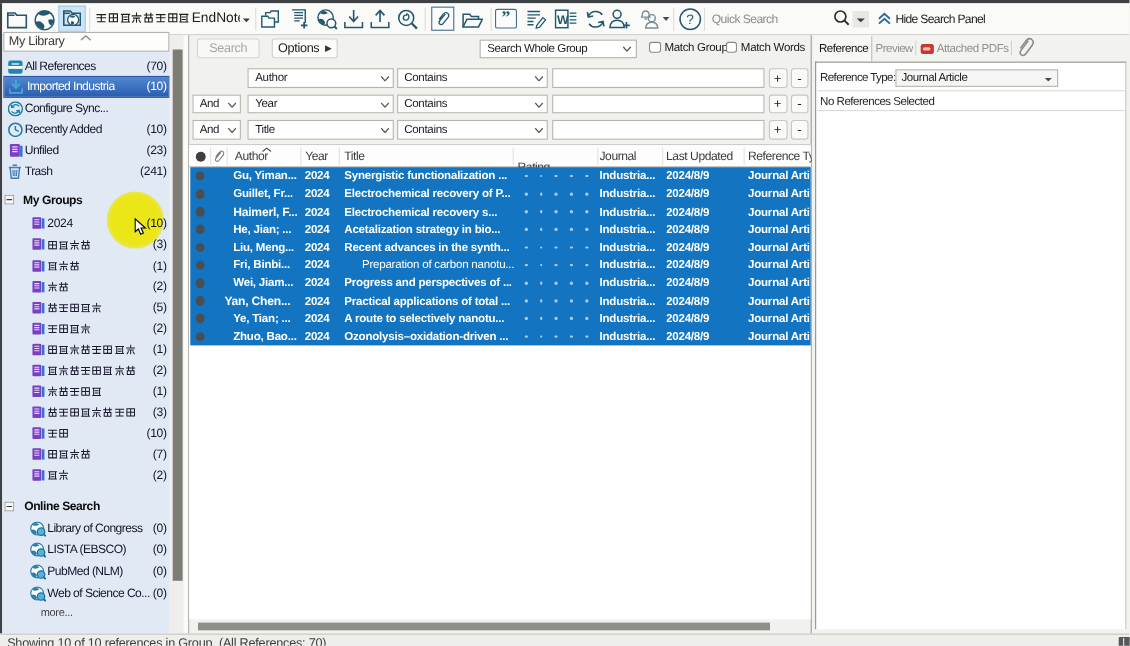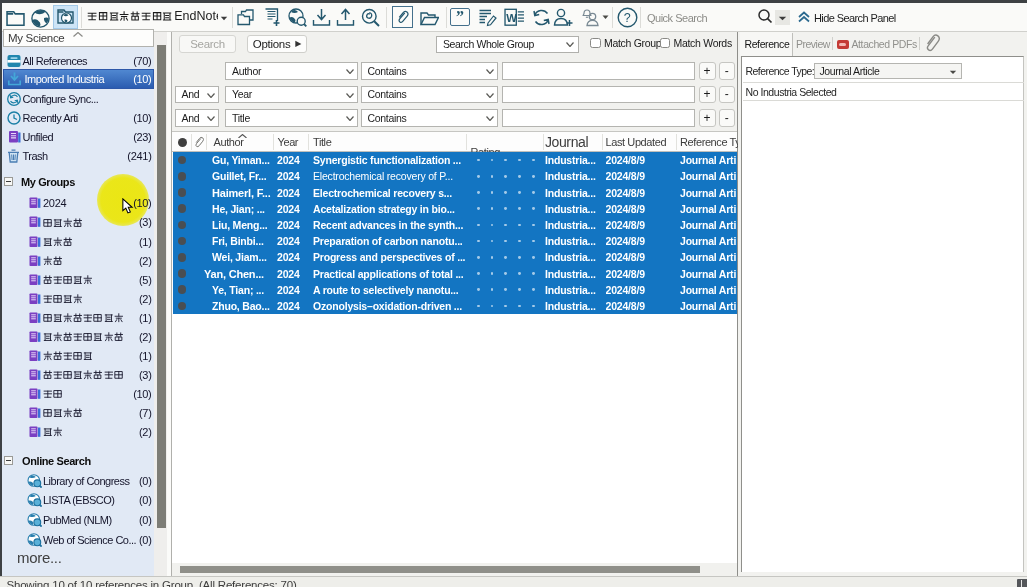--- a/index.html
+++ b/index.html
@@ -138,21 +138,21 @@
 <svg style="position:absolute;left:798px;top:11px" width="12" height="12" viewBox="0 0 12 12">
     <path d="M1,6 L6,1.5 L11,6 M1,10.5 L6,6 L11,10.5" stroke="#2c6a8f" stroke-width="1.7" fill="none"></path>
   </svg>
 <div style="left:814px;top:10px;height:15px;font-size:11px;letter-spacing:-0.6px;color:#1e1e1e;display:flex;align-items:center">Hide Search Panel</div>
 <div style="left:2px;top:31.5px;width:152px;height:544px;background:#e1e9f5"></div>
 <div style="left:154px;top:31.5px;width:13px;height:544px;background:#efeeec"></div>
 <div style="left:157px;top:45px;width:8.5px;height:483px;background:#7d7d76"></div>
 <div style="left:167px;top:31.5px;width:4px;height:544px;background:#fbfbf9"></div>
 <div style="left:97px;top:173.5px;width:52px;height:52px;border-radius:50%;background:radial-gradient(circle,rgba(235,230,13,0.97) 0%,rgba(235,230,13,0.95) 60%,rgba(235,230,13,0) 97%)"></div>
 <div style="left:2.5px;top:29px;width:151px;height:18px;background:#fdfdfc;border:1px solid #b2b2ae"></div>
-<div style="left:8px;top:31px;height:14px;font-size:11.5px;letter-spacing:-0.3px;color:#3a3a3a;display:flex;align-items:center">My Science</div>
+<div style="left:8px;top:31px;height:14px;font-size:11.5px;letter-spacing:-0.3px;color:#3a3a3a;display:flex;align-items:center">My Library</div>
 <svg style="position:absolute;left:73px;top:31.5px" width="10" height="5" viewBox="0 0 10 5">
     <path d="M0.5,4.5 L5.0,0.5 L9.5,4.5" stroke="#8a8a86" stroke-width="1.2" fill="none"></path>
   </svg>
 <svg style="position:absolute;left:6.5px;top:53.5px" width="14" height="14" viewBox="0 0 14 14">
     <rect x="0.5" y="1" width="13" height="12" rx="2" fill="#2186ae"></rect>
     <rect x="0.5" y="6" width="13" height="2.6" fill="#fff"></rect>
     <rect x="3.4" y="3.2" width="7.2" height="1.8" rx="0.9" fill="#9fd4e8"></rect>
   </svg>
 <div style="left:22.5px;top:52.5px;height:16px;font-size:11px;letter-spacing:-0.5px;color:#14142a;display:flex;align-items:center">All References</div>
 <div style="left:100px;top:52.5px;width:51.5px;height:16px;font-size:11px;letter-spacing:-0.3px;color:#14142a;display:flex;align-items:center;justify-content:flex-end">(70)</div>
@@ -165,21 +165,21 @@
 <div style="left:100px;top:70.5px;width:51.5px;height:16px;font-size:11px;letter-spacing:-0.3px;color:#fff;display:flex;align-items:center;justify-content:flex-end">(10)</div>
 <svg style="position:absolute;left:6.5px;top:91.5px" width="14" height="14" viewBox="0 0 14 14">
     <circle cx="7" cy="7" r="6.3" stroke="#1a7fa6" stroke-width="1.3" fill="none"></circle>
     <path d="M10.5,4.8 A4,4 0 0 0 3.6,5.6 M3.2,3 L3.6,5.8 L6.3,5.2 M3.5,9.2 A4,4 0 0 0 10.4,8.4 M10.8,11 L10.4,8.2 L7.7,8.8" stroke="#1a7fa6" stroke-width="1.1" fill="none"></path>
   </svg>
 <div style="left:22.5px;top:90.5px;height:16px;font-size:11px;letter-spacing:-0.5px;color:#14142a;display:flex;align-items:center">Configure Sync...</div>
 <svg style="position:absolute;left:6.5px;top:111px" width="14" height="14" viewBox="0 0 14 14">
     <circle cx="7" cy="7" r="6" stroke="#1a7fa6" stroke-width="1.4" fill="none"></circle>
     <path d="M7,3.5 V7 L10,8.5" stroke="#1a7fa6" stroke-width="1.3" fill="none"></path>
   </svg>
-<div style="left:22.5px;top:110px;height:16px;font-size:11px;letter-spacing:-0.5px;color:#14142a;display:flex;align-items:center">Recently Arti</div>
+<div style="left:22.5px;top:110px;height:16px;font-size:11px;letter-spacing:-0.5px;color:#14142a;display:flex;align-items:center">Recently Added</div>
 <div style="left:100px;top:110px;width:51.5px;height:16px;font-size:11px;letter-spacing:-0.3px;color:#14142a;display:flex;align-items:center;justify-content:flex-end">(10)</div>
 <svg style="position:absolute;left:6.5px;top:130px" width="14" height="14" viewBox="0 0 14 14">
     <rect x="2" y="1" width="9" height="11.5" rx="1" fill="#7b3fc2"></rect>
     <path d="M4,3.5 H9 M4,5.7 H9 M4,7.9 H9" stroke="#e8d8f8" stroke-width="1.1"></path>
     <rect x="11.2" y="2.5" width="2.3" height="10" fill="#3a6fd8"></rect>
   </svg>
 <div style="left:22.5px;top:129px;height:16px;font-size:11px;letter-spacing:-0.5px;color:#14142a;display:flex;align-items:center">Unfiled</div>
 <div style="left:100px;top:129px;width:51.5px;height:16px;font-size:11px;letter-spacing:-0.3px;color:#14142a;display:flex;align-items:center;justify-content:flex-end">(23)</div>
 <svg style="position:absolute;left:6.5px;top:149px" width="13" height="14" viewBox="0 0 13 14">
     <path d="M2.2,3.5 L3.2,13 H9.8 L10.8,3.5" stroke="#4a7db3" stroke-width="1.3" fill="#cfe3f3"></path>
@@ -498,21 +498,21 @@
 <div style="left:100px;top:512.4px;width:51.5px;height:16px;font-size:11px;letter-spacing:-0.3px;color:#14142a;display:flex;align-items:center;justify-content:flex-end">(0)</div>
 <svg style="position:absolute;left:27px;top:533.4px" width="15" height="14" viewBox="0 0 15 14">
     <circle cx="6.8" cy="6.5" r="5.8" fill="#fff" stroke="#2a7fae" stroke-width="1.1"></circle>
     <path d="M2.4,3.2 Q5.5,5 8.8,3 Q7,0.8 4.4,1.6 Z" fill="#2a7fae"></path>
     <path d="M1.2,7.8 Q3.5,6.8 5.3,8.2 L6.5,10 Q6.3,11.5 5.3,12 Q2,10.8 1.2,7.8 Z" fill="#2a7fae"></path>
     <circle cx="10.3" cy="9.3" r="3.4" fill="#59b0d8" stroke="#1a6f9e" stroke-width="1.1"></circle>
     <path d="M12.6,11.6 L14.6,13.6" stroke="#1a6f9e" stroke-width="1.8"></path>
   </svg>
 <div style="left:43px;top:532.4px;height:16px;font-size:11px;letter-spacing:-0.5px;color:#14142a;display:flex;align-items:center">Web of Science Co...</div>
 <div style="left:100px;top:532.4px;width:51.5px;height:16px;font-size:11px;letter-spacing:-0.3px;color:#14142a;display:flex;align-items:center;justify-content:flex-end">(0)</div>
-<div style="left:17px;top:549.5px;height:16px;font-size:15px;letter-spacing:-0.3px;color:#3f3f3f;display:flex;align-items:center">more...</div>
+<div style="left:37px;top:549.5px;height:16px;font-size:10px;letter-spacing:-0.3px;color:#3f3f3f;display:flex;align-items:center">more...</div>
 <div style="left:171px;top:31.5px;width:1px;height:544px;background:#b0b0ac"></div>
 <div style="left:736.5px;top:31.5px;width:1.5px;height:544px;background:#8e8e8a"></div>
 <div style="left:179px;top:34.5px;width:57px;height:18px;background:#f8f8f6;border:1px solid #d6d6d2;border-radius:3px;font-size:11.5px;letter-spacing:-0.3px;color:#a6a6a2;display:flex;align-items:center;justify-content:center">Search</div>
 <div style="left:247px;top:34.5px;width:60px;height:18px;background:#fdfdfc;border:1px solid #cfcfcb;border-radius:3px;font-size:11.5px;letter-spacing:-0.3px;color:#1c1c1c;display:flex;align-items:center;justify-content:center;gap:5px">Options <span style="font-size:8px;color:#333">▶</span></div>
 <div style="left:436px;top:35.5px;width:143px;height:17px;background:#fff;border:1px solid #b0b0ac;font-size:10.5px;letter-spacing:-0.4px;color:#1c1c1c;display:flex;align-items:center;padding-left:6px">Search Whole Group</div>
 <svg style="position:absolute;left:566px;top:41.5px" width="8" height="5" viewBox="0 0 8 5">
     <path d="M0.5,0.5 L4.0,4.5 L7.5,0.5" stroke="#5a5a56" stroke-width="1.2" fill="none"></path>
   </svg>
 <div style="left:590px;top:37.5px;width:10.5px;height:10.5px;background:#fff;border:1px solid #8a8a86;border-radius:2.5px"></div>
 <div style="left:604px;top:37px;height:12px;font-size:10.5px;letter-spacing:-0.3px;color:#1a1a1a;display:flex;align-items:center">Match Group</div>
@@ -570,21 +570,21 @@
 <div style="left:602px;top:134px;width:1px;height:16px;background:#e2e2de"></div>
 <div style="left:676px;top:134px;width:1px;height:16px;background:#e2e2de"></div>
 <div style="left:177.5px;top:137.5px;width:9px;height:9px;border-radius:50%;background:#3f3f3f"></div>
 <svg style="position:absolute;left:193px;top:136px" width="11" height="12" viewBox="0 0 11 12">
     <path d="M7.8,2.5 L3.4,7.8 Q2.2,9.4 3.6,10.4 Q5,11.3 6.2,9.7 L9.8,5.2 Q11.4,3.2 9.7,1.8 Q8,0.5 6.4,2.5 L3.2,6.6" stroke="#7a7a76" stroke-width="1" fill="none"></path>
   </svg>
 <div style="left:213.5px;top:135px;height:14px;font-size:11px;letter-spacing:-0.4px;color:#3c3c3c;display:flex;align-items:center">Author</div>
 <div style="left:277.5px;top:135px;height:14px;font-size:11px;letter-spacing:-0.4px;color:#3c3c3c;display:flex;align-items:center">Year</div>
 <div style="left:313px;top:135px;height:14px;font-size:11px;letter-spacing:-0.4px;color:#3c3c3c;display:flex;align-items:center">Title</div>
 <div style="left:470.5px;top:145px;height:14px;font-size:11px;letter-spacing:-0.4px;color:#3c3c3c;display:flex;align-items:center">Rating</div>
-<div style="left:545px;top:135px;height:14px;font-size:14px;letter-spacing:-0.4px;color:#3c3c3c;display:flex;align-items:center">Journal</div>
+<div style="left:545px;top:135px;height:14px;font-size:11px;letter-spacing:-0.4px;color:#3c3c3c;display:flex;align-items:center">Journal</div>
 <div style="left:605.5px;top:135px;height:14px;font-size:11px;letter-spacing:-0.4px;color:#3c3c3c;display:flex;align-items:center">Last Updated</div>
 <div style="left:680px;top:135px;height:14px;font-size:11px;letter-spacing:-0.4px;color:#3c3c3c;display:flex;align-items:center">Reference Ty</div>
 <svg style="position:absolute;left:238px;top:133.5px" width="9" height="4.5" viewBox="0 0 9 4.5">
     <path d="M0.5,4.0 L4.5,0.5 L8.5,4.0" stroke="#555" stroke-width="1.1" fill="none"></path>
   </svg>
 <div style="left:172.5px;top:152px;width:564px;height:162px;background:#1375c2"></div>
 <div style="left:177.8px;top:155.79999999999998px;width:8.6px;height:8.6px;border-radius:50%;background:#4a4e52"></div>
 <div style="left:212px;top:153.1px;height:14px;max-width:62px;overflow:hidden;font-size:10.5px;letter-spacing:-0.2px;font-weight:bold;color:#fff;display:flex;align-items:center;white-space:nowrap">Gu, Yiman...</div>
 <div style="left:277px;top:153.1px;height:14px;max-width:40px;overflow:hidden;font-size:10.5px;letter-spacing:-0.2px;font-weight:bold;color:#fff;display:flex;align-items:center;white-space:nowrap">2024</div>
 <div style="left:313px;top:153.1px;height:14px;max-width:152px;overflow:hidden;font-size:10.5px;letter-spacing:-0.2px;font-weight:bold;color:#fff;display:flex;align-items:center;white-space:nowrap">Synergistic functionalization ...</div>
@@ -592,21 +592,21 @@
 <div style="left:605.5px;top:153.1px;height:14px;max-width:48px;overflow:hidden;font-size:10.5px;letter-spacing:-0.2px;font-weight:bold;color:#fff;display:flex;align-items:center;white-space:nowrap">2024/8/9</div>
 <div style="left:680px;top:153.1px;height:14px;max-width:57px;overflow:hidden;font-size:10.5px;letter-spacing:-0.2px;font-weight:bold;color:#fff;display:flex;align-items:center;white-space:nowrap">Journal Arti</div>
 <div style="left:477.0px;top:158.7px;width:2.8px;height:2.8px;border-radius:50%;background:rgba(255,255,255,0.62)"></div>
 <div style="left:490.7px;top:158.7px;width:2.8px;height:2.8px;border-radius:50%;background:rgba(255,255,255,0.62)"></div>
 <div style="left:504.4px;top:158.7px;width:2.8px;height:2.8px;border-radius:50%;background:rgba(255,255,255,0.62)"></div>
 <div style="left:518.1px;top:158.7px;width:2.8px;height:2.8px;border-radius:50%;background:rgba(255,255,255,0.62)"></div>
 <div style="left:531.8px;top:158.7px;width:2.8px;height:2.8px;border-radius:50%;background:rgba(255,255,255,0.62)"></div>
 <div style="left:177.8px;top:171.99999999999997px;width:8.6px;height:8.6px;border-radius:50%;background:#4a4e52"></div>
 <div style="left:212px;top:169.29999999999998px;height:14px;max-width:62px;overflow:hidden;font-size:10.5px;letter-spacing:-0.2px;font-weight:bold;color:#fff;display:flex;align-items:center;white-space:nowrap">Guillet, Fr...</div>
 <div style="left:277px;top:169.29999999999998px;height:14px;max-width:40px;overflow:hidden;font-size:10.5px;letter-spacing:-0.2px;font-weight:bold;color:#fff;display:flex;align-items:center;white-space:nowrap">2024</div>
-<div style="left:313px;top:169.29999999999998px;height:14px;max-width:152px;overflow:hidden;font-size:10.5px;letter-spacing:-0.2px;font-weight:normal;color:#fff;display:flex;align-items:center;white-space:nowrap">Electrochemical recovery of P...</div>
+<div style="left:313px;top:169.29999999999998px;height:14px;max-width:152px;overflow:hidden;font-size:10.5px;letter-spacing:-0.2px;font-weight:bold;color:#fff;display:flex;align-items:center;white-space:nowrap">Electrochemical recovery of P...</div>
 <div style="left:545px;top:169.29999999999998px;height:14px;max-width:55px;overflow:hidden;font-size:10.5px;letter-spacing:-0.2px;font-weight:bold;color:#fff;display:flex;align-items:center;white-space:nowrap">Industria...</div>
 <div style="left:605.5px;top:169.29999999999998px;height:14px;max-width:48px;overflow:hidden;font-size:10.5px;letter-spacing:-0.2px;font-weight:bold;color:#fff;display:flex;align-items:center;white-space:nowrap">2024/8/9</div>
 <div style="left:680px;top:169.29999999999998px;height:14px;max-width:57px;overflow:hidden;font-size:10.5px;letter-spacing:-0.2px;font-weight:bold;color:#fff;display:flex;align-items:center;white-space:nowrap">Journal Arti</div>
 <div style="left:477.0px;top:174.89999999999998px;width:2.8px;height:2.8px;border-radius:50%;background:rgba(255,255,255,0.62)"></div>
 <div style="left:490.7px;top:174.89999999999998px;width:2.8px;height:2.8px;border-radius:50%;background:rgba(255,255,255,0.62)"></div>
 <div style="left:504.4px;top:174.89999999999998px;width:2.8px;height:2.8px;border-radius:50%;background:rgba(255,255,255,0.62)"></div>
 <div style="left:518.1px;top:174.89999999999998px;width:2.8px;height:2.8px;border-radius:50%;background:rgba(255,255,255,0.62)"></div>
 <div style="left:531.8px;top:174.89999999999998px;width:2.8px;height:2.8px;border-radius:50%;background:rgba(255,255,255,0.62)"></div>
 <div style="left:177.8px;top:188.19999999999996px;width:8.6px;height:8.6px;border-radius:50%;background:#4a4e52"></div>
 <div style="left:212px;top:185.49999999999997px;height:14px;max-width:62px;overflow:hidden;font-size:11px;letter-spacing:-0.2px;font-weight:bold;color:#fff;display:flex;align-items:center;white-space:nowrap">Haimerl, F...</div>
@@ -640,21 +640,21 @@
 <div style="left:605.5px;top:217.89999999999995px;height:14px;max-width:48px;overflow:hidden;font-size:10.5px;letter-spacing:-0.2px;font-weight:bold;color:#fff;display:flex;align-items:center;white-space:nowrap">2024/8/9</div>
 <div style="left:680px;top:217.89999999999995px;height:14px;max-width:57px;overflow:hidden;font-size:10.5px;letter-spacing:-0.2px;font-weight:bold;color:#fff;display:flex;align-items:center;white-space:nowrap">Journal Arti</div>
 <div style="left:477.0px;top:223.49999999999994px;width:2.8px;height:2.8px;border-radius:50%;background:rgba(255,255,255,0.62)"></div>
 <div style="left:490.7px;top:223.49999999999994px;width:2.8px;height:2.8px;border-radius:50%;background:rgba(255,255,255,0.62)"></div>
 <div style="left:504.4px;top:223.49999999999994px;width:2.8px;height:2.8px;border-radius:50%;background:rgba(255,255,255,0.62)"></div>
 <div style="left:518.1px;top:223.49999999999994px;width:2.8px;height:2.8px;border-radius:50%;background:rgba(255,255,255,0.62)"></div>
 <div style="left:531.8px;top:223.49999999999994px;width:2.8px;height:2.8px;border-radius:50%;background:rgba(255,255,255,0.62)"></div>
 <div style="left:177.8px;top:236.79999999999993px;width:8.6px;height:8.6px;border-radius:50%;background:#4a4e52"></div>
 <div style="left:212px;top:234.09999999999994px;height:14px;max-width:62px;overflow:hidden;font-size:10.5px;letter-spacing:-0.2px;font-weight:bold;color:#fff;display:flex;align-items:center;white-space:nowrap">Fri, Binbi...</div>
 <div style="left:277px;top:234.09999999999994px;height:14px;max-width:40px;overflow:hidden;font-size:10.5px;letter-spacing:-0.2px;font-weight:bold;color:#fff;display:flex;align-items:center;white-space:nowrap">2024</div>
-<div style="left:313px;top:234.09999999999994px;height:14px;max-width:152px;overflow:hidden;font-size:10.5px;letter-spacing:-0.2px;font-weight:bold;color:#fff;display:flex;align-items:center;white-space:nowrap">Preparation of carbon nanotu...</div>
+<div style="left:329px;top:234.09999999999994px;height:14px;max-width:152px;overflow:hidden;font-size:10.5px;letter-spacing:-0.2px;font-weight:normal;color:#fff;display:flex;align-items:center;white-space:nowrap">Preparation of carbon nanotu...</div>
 <div style="left:545px;top:234.09999999999994px;height:14px;max-width:55px;overflow:hidden;font-size:10.5px;letter-spacing:-0.2px;font-weight:bold;color:#fff;display:flex;align-items:center;white-space:nowrap">Industria...</div>
 <div style="left:605.5px;top:234.09999999999994px;height:14px;max-width:48px;overflow:hidden;font-size:10.5px;letter-spacing:-0.2px;font-weight:bold;color:#fff;display:flex;align-items:center;white-space:nowrap">2024/8/9</div>
 <div style="left:680px;top:234.09999999999994px;height:14px;max-width:57px;overflow:hidden;font-size:10.5px;letter-spacing:-0.2px;font-weight:bold;color:#fff;display:flex;align-items:center;white-space:nowrap">Journal Arti</div>
 <div style="left:477.0px;top:239.69999999999993px;width:2.8px;height:2.8px;border-radius:50%;background:rgba(255,255,255,0.62)"></div>
 <div style="left:490.7px;top:239.69999999999993px;width:2.8px;height:2.8px;border-radius:50%;background:rgba(255,255,255,0.62)"></div>
 <div style="left:504.4px;top:239.69999999999993px;width:2.8px;height:2.8px;border-radius:50%;background:rgba(255,255,255,0.62)"></div>
 <div style="left:518.1px;top:239.69999999999993px;width:2.8px;height:2.8px;border-radius:50%;background:rgba(255,255,255,0.62)"></div>
 <div style="left:531.8px;top:239.69999999999993px;width:2.8px;height:2.8px;border-radius:50%;background:rgba(255,255,255,0.62)"></div>
 <div style="left:177.8px;top:252.99999999999994px;width:8.6px;height:8.6px;border-radius:50%;background:#4a4e52"></div>
 <div style="left:212px;top:250.29999999999995px;height:14px;max-width:62px;overflow:hidden;font-size:10.5px;letter-spacing:-0.2px;font-weight:bold;color:#fff;display:flex;align-items:center;white-space:nowrap">Wei, Jiam...</div>
@@ -720,18 +720,18 @@
     <path d="M11.8,3.6 L5.2,12.3 Q3.4,14.8 5.6,16.4 Q7.8,17.9 9.6,15.4 L15.2,7.8 Q17.6,4.5 14.9,2.4 Q12.2,0.4 9.9,3.4 L4.6,10.5" stroke="#8a8a86" stroke-width="1.4" fill="none"></path>
   </svg>
 <div style="left:741px;top:55.5px;width:283px;height:516px;background:#fff;border-top:1.5px solid #8f8f8b;border-left:1.5px solid #8f8f8b;border-right:1px solid #c4c4c0"></div>
 <div style="left:745.5px;top:63px;height:15px;font-size:10.5px;letter-spacing:-0.55px;color:#262626;display:flex;align-items:center">Reference Type:</div>
 <div style="left:814px;top:62.5px;width:148px;height:16.5px;background:#f5f5f3;border:1px solid #b5b5b1"></div>
 <div style="left:819.5px;top:64px;height:14px;font-size:10.5px;letter-spacing:-0.4px;color:#1c1c1c;display:flex;align-items:center">Journal Article</div>
 <svg style="position:absolute;left:949px;top:69.5px" width="8" height="4.5" viewBox="0 0 8 4.5">
     <path d="M0.8,0.8 L4,4 L7.2,0.8 Z" fill="#4a4a46"></path>
   </svg>
 <div style="left:742.5px;top:81.5px;width:281px;height:1px;background:#dadad6"></div>
-<div style="left:745.5px;top:84.5px;height:15px;font-size:10.5px;letter-spacing:-0.45px;color:#262626;display:flex;align-items:center">No Industria Selected</div>
+<div style="left:745.5px;top:84.5px;height:15px;font-size:10.5px;letter-spacing:-0.45px;color:#262626;display:flex;align-items:center">No References Selected</div>
 <div style="left:742.5px;top:100px;width:281px;height:1px;background:#dadad6"></div>
 <div style="left:0px;top:575.5px;width:1027px;height:11.5px;background:#eeeeea;border-top:1px solid #c6c6c2"></div>
 <div style="left:6.5px;top:577.5px;height:14px;font-size:11.5px;letter-spacing:-0.2px;color:#3c3c3c;display:flex;align-items:center;white-space:nowrap">Showing 10 of 10 references in Group. (All References: 70)</div>
 <div style="left:1016.5px;top:578.5px;width:11px;height:9.5px;background:#55575b;border-radius:1px">
     <div style="position:absolute;left:4px;top:1px;width:1px;height:8px;background:#e8e8e8"></div>
   </div>
 </body></html>

